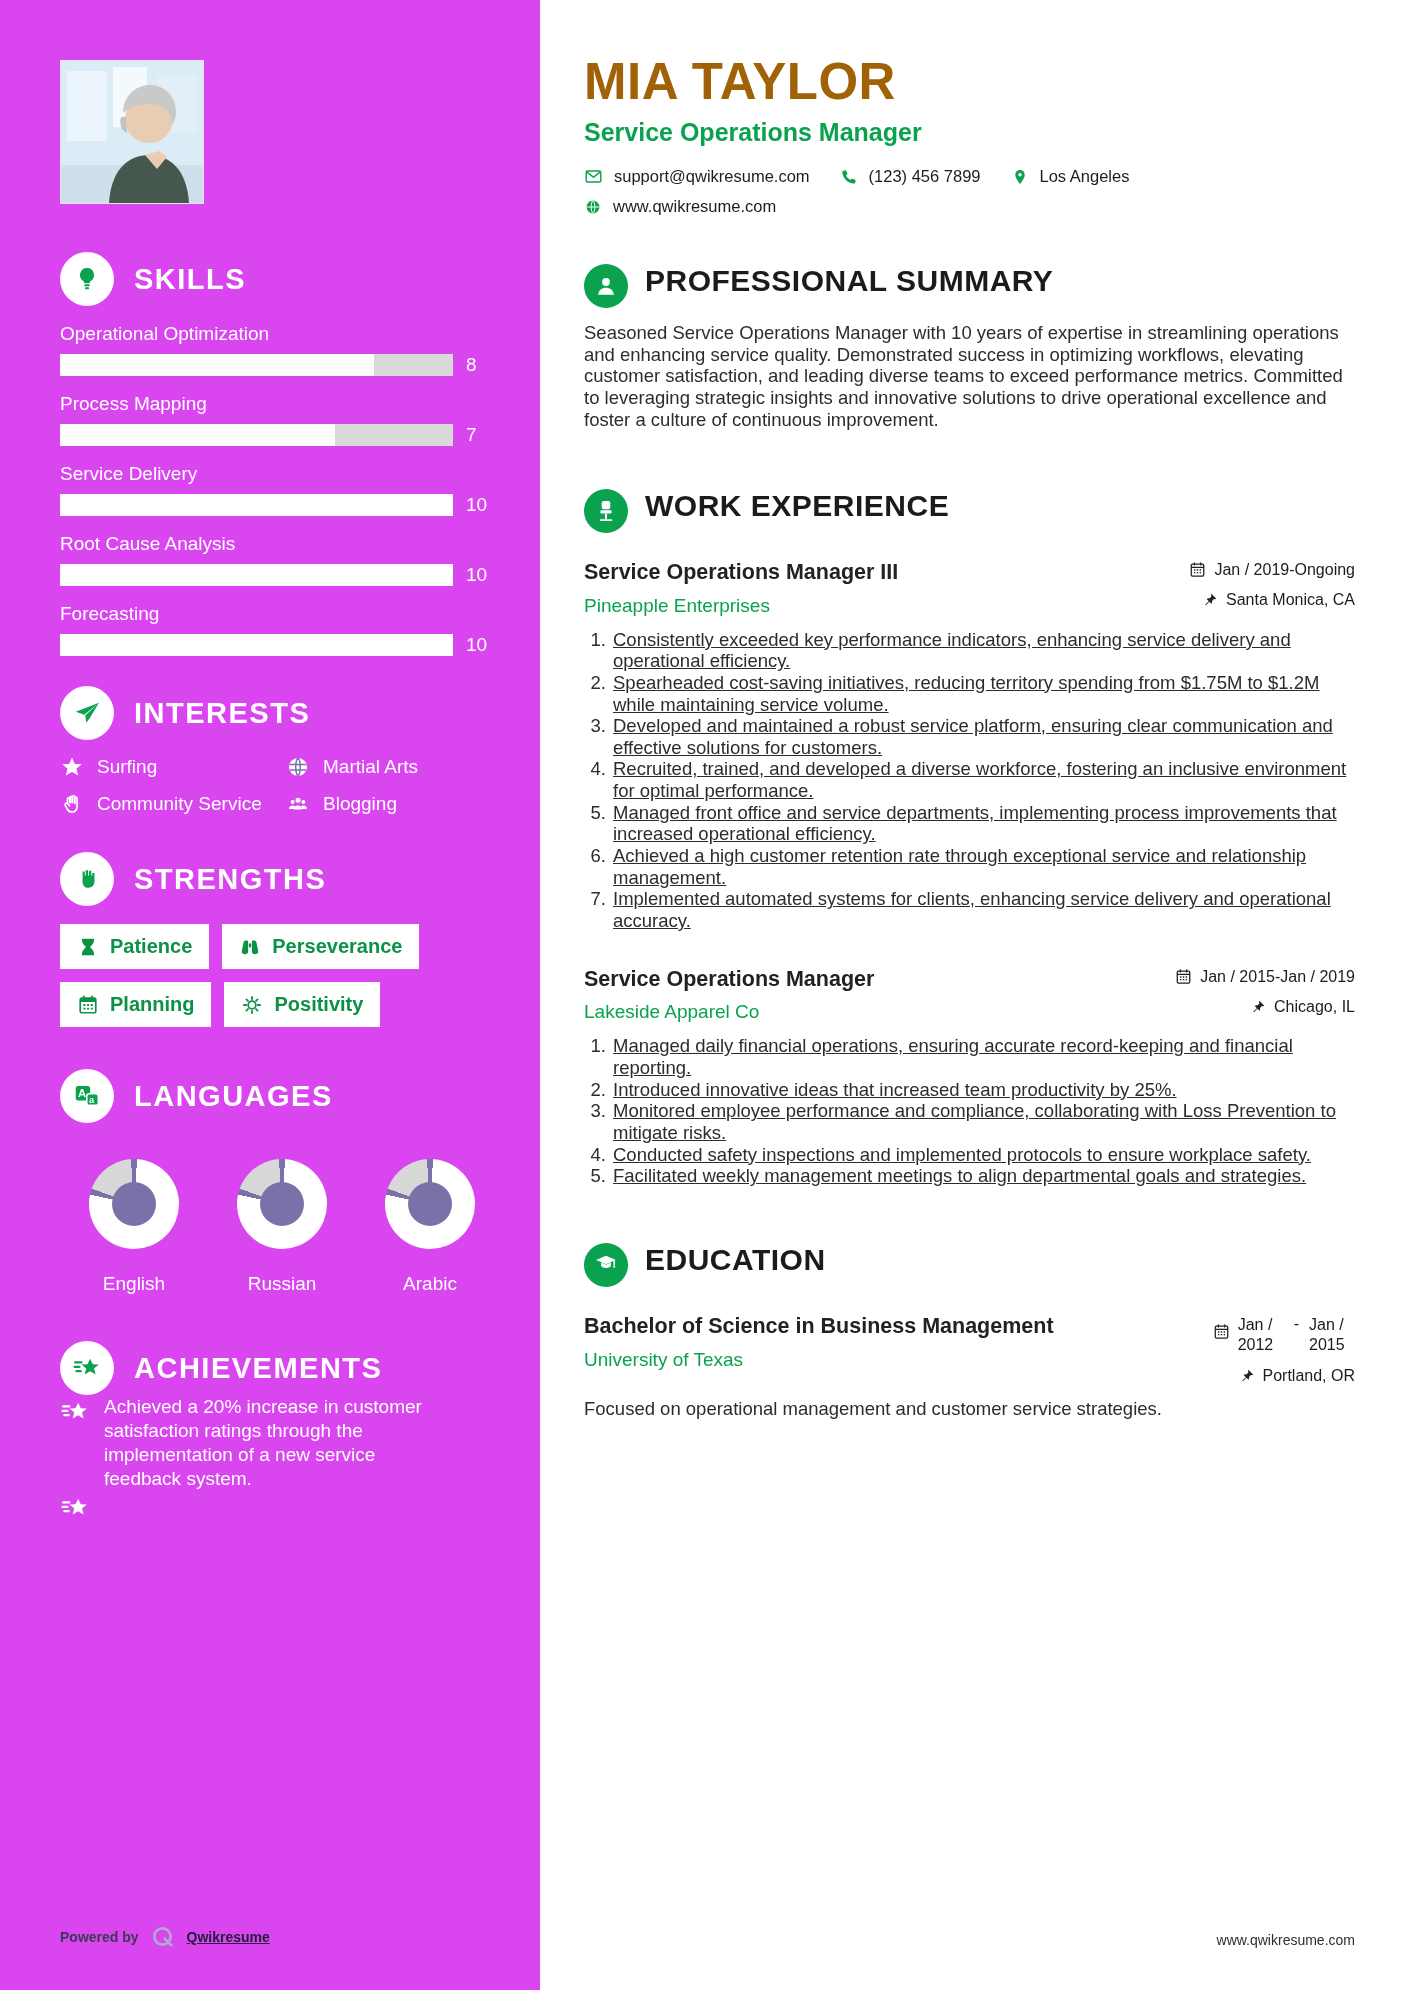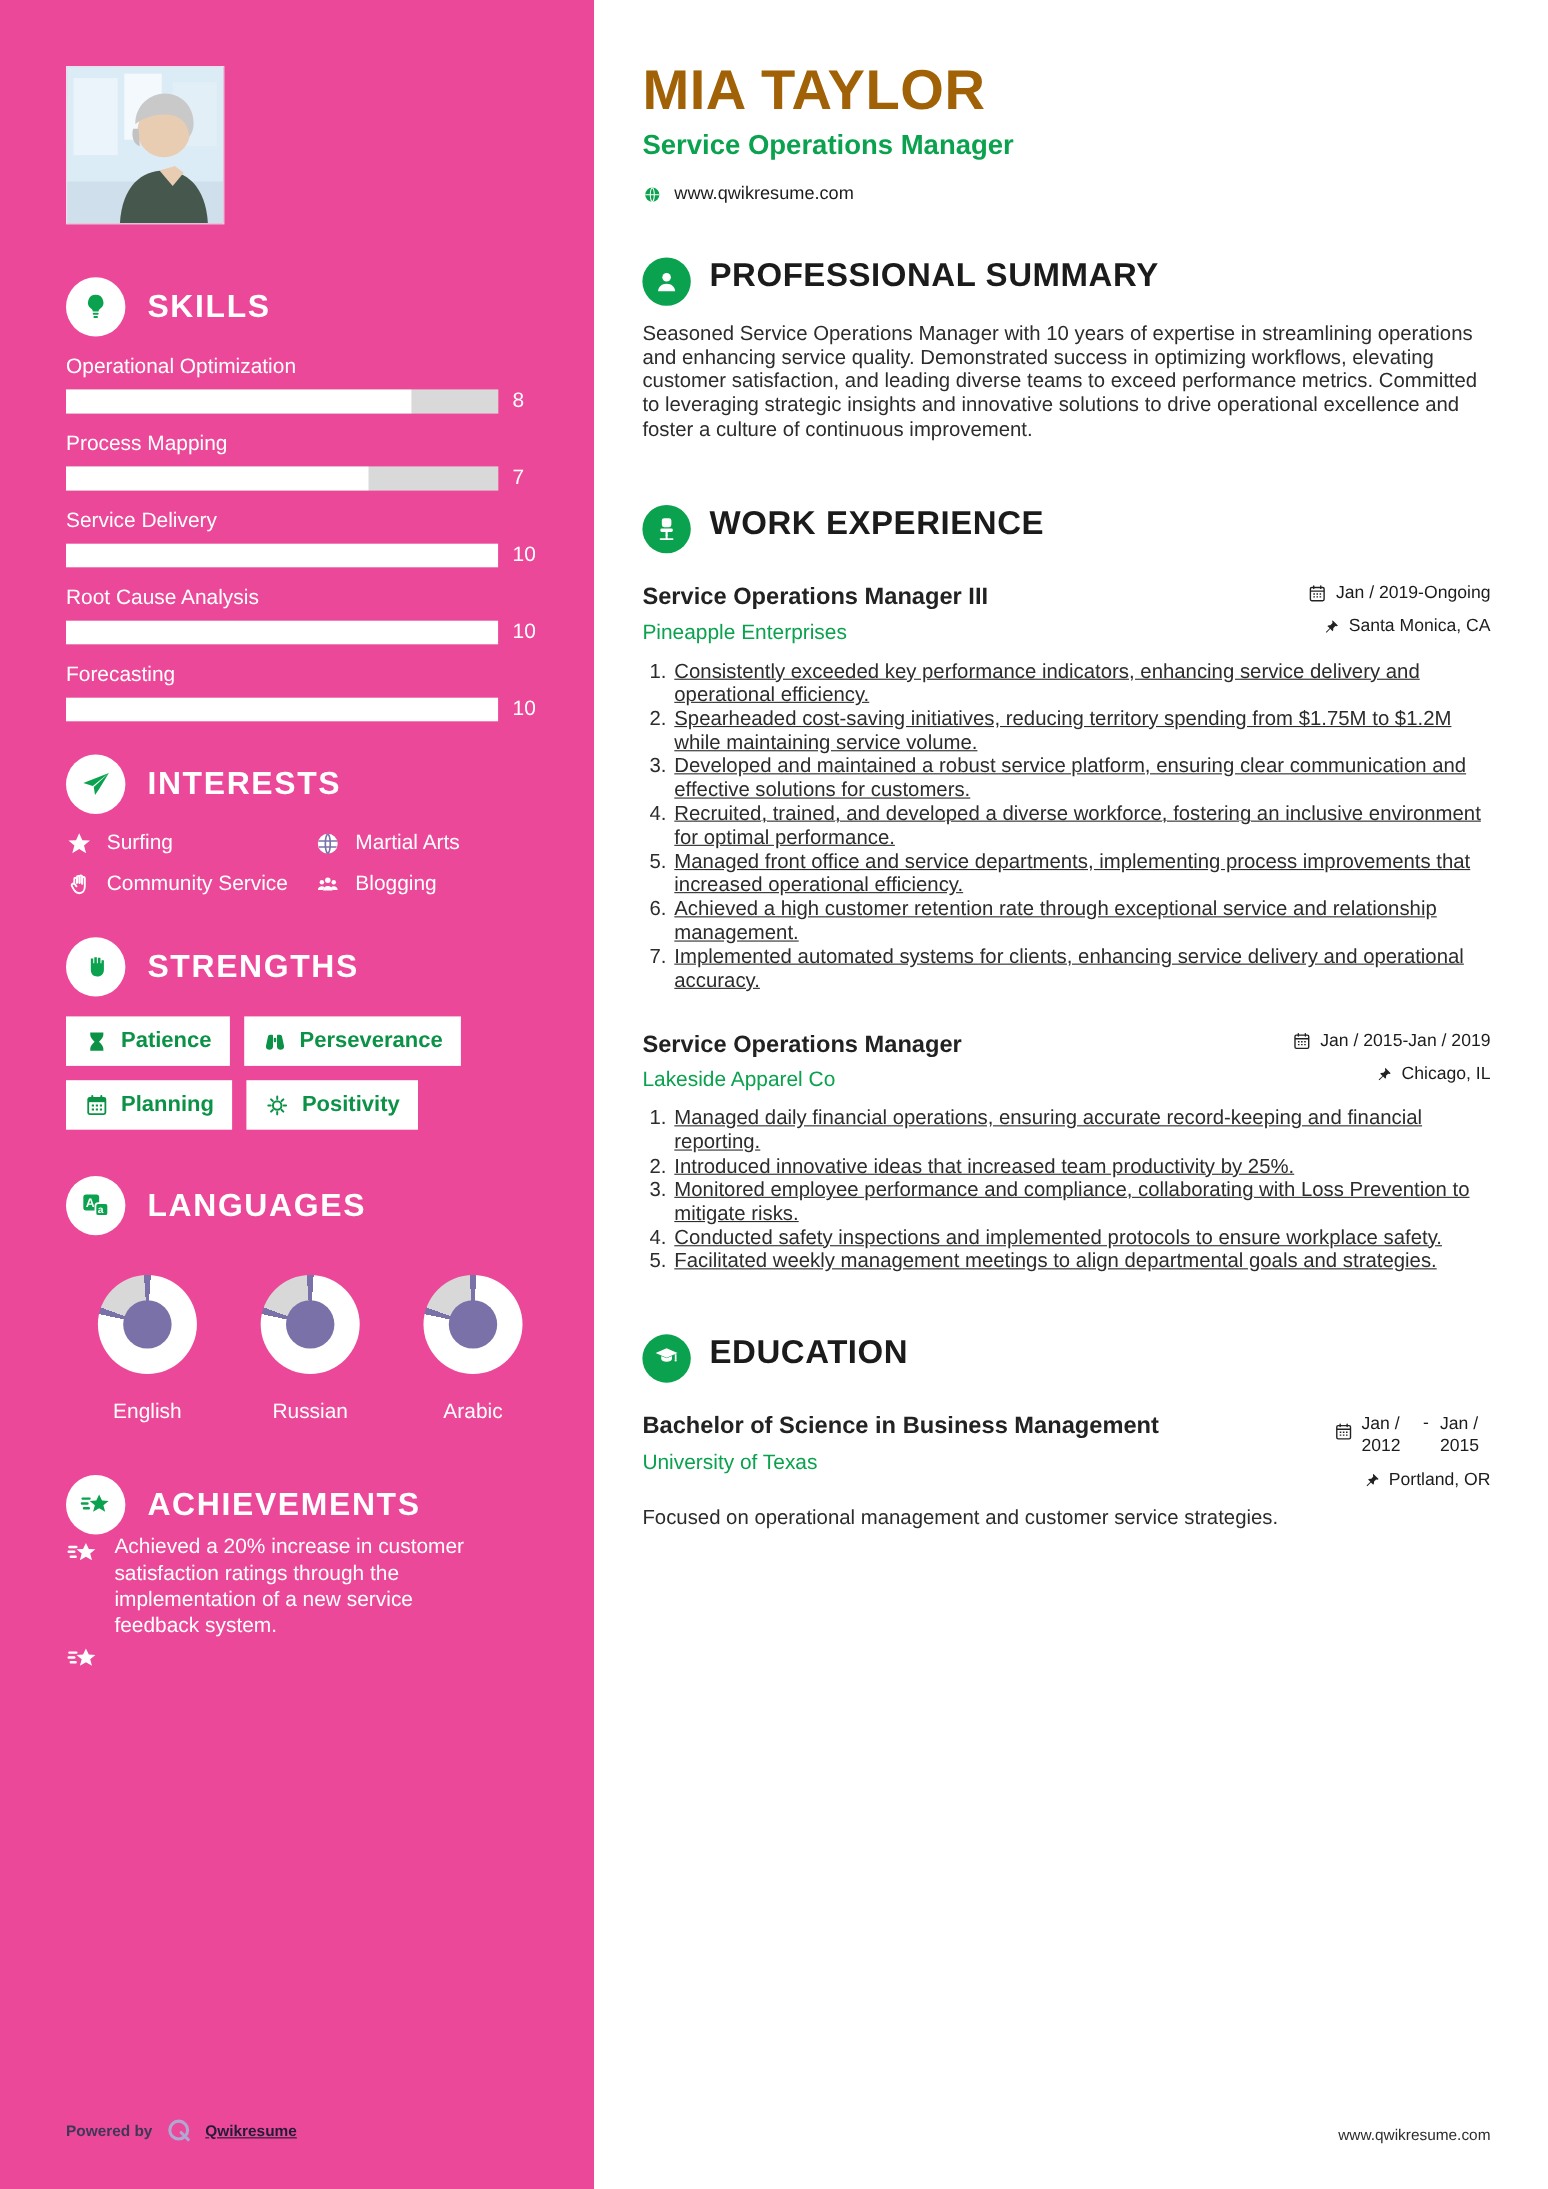--- a/index.html
+++ b/index.html
@@ -1,20 +1,20 @@
 <!DOCTYPE html>
 <html><head>
 <meta charset="utf-8">
 <style>
   html,body{margin:0;padding:0;background:#ffffff;}
   .page{width:1407px;height:1990px;display:flex;background:#fff;
         font-family:"Liberation Sans",sans-serif;overflow:hidden;position:relative;}
 
   
-  .sidebar{width:540px;min-width:540px;background:#ec4899;color:#fff;
+  .sidebar{width:540px;min-width:540px;background:#d946ef;color:#fff;
            display:flex;flex-direction:column;box-sizing:border-box;
            padding:60px 36px 34px 60px;}
   .photo{width:142px;height:142px;border:1px solid #e9dfe8;background:linear-gradient(135deg,#cfe2f0,#eef6fb 55%,#d8e9f3);
          overflow:hidden;}
   .sb-section{margin-top:0;}
   .sb-head{display:flex;align-items:center;gap:20px;font-size:29px;font-weight:bold;
            letter-spacing:1.5px;color:#fff;}
   .sb-circle{width:54px;height:54px;border-radius:50%;background:#fff;flex:0 0 54px;
              display:flex;align-items:center;justify-content:center;}
   .skill{margin-top:17px;}
@@ -308,20 +308,42 @@
   </aside>
 
   <main class="main">
 
     <div class="name">MIA TAYLOR</div>
     <div class="role">Service Operations Manager</div>
 
     <div class="contact">
       <div class="contact-row">
         <span class="c-item">
+          <svg width="19" height="19" viewBox="0 0 24 24" fill="none" stroke="#0aa24e" stroke-width="1.8">
+            <rect x="2.8" y="5" width="18.4" height="14" rx="1.6"></rect>
+            <path d="M3.5 6.2L12 13l8.5-6.8"></path>
+          </svg>
+          <span>support@qwikresume.com</span>
+        </span>
+        <span class="c-item">
+          <svg width="18" height="18" viewBox="0 0 24 24" fill="#0aa24e">
+            <path d="M6.8 3.2c.7-.2 1.4.2 1.7.9l1.2 2.9c.2.6.1 1.3-.4 1.7L7.9 10a13.8 13.8 0 0 0 6.1 6.1l1.3-1.4c.4-.5 1.1-.6 1.7-.4l2.9 1.2c.7.3 1.1 1 .9 1.7l-.6 2.4c-.2.7-.8 1.2-1.5 1.2C10.3 20.4 3.6 13.7 3.2 5.3c0-.7.5-1.4 1.2-1.5z"></path>
+          </svg>
+          <span>(123) 456 7899</span>
+        </span>
+        <span class="c-item">
+          <svg width="18" height="18" viewBox="0 0 24 24">
+            <path d="M12 2.6a6.3 6.3 0 0 1 6.3 6.3c0 4.6-6.3 12.5-6.3 12.5S5.7 13.5 5.7 8.9A6.3 6.3 0 0 1 12 2.6z" fill="#0aa24e"></path>
+            <circle cx="12" cy="8.9" r="2.3" fill="#fff"></circle>
+          </svg>
+          <span>Los Angeles</span>
+        </span>
+      </div>
+      <div class="contact-row">
+        <span class="c-item">
           <svg width="18" height="18" viewBox="0 0 24 24">
             <circle cx="12" cy="12" r="8.6" fill="#0aa24e"></circle>
             <path d="M3.4 12h17.2M12 3.4c-3.2 2.3-3.2 14.9 0 17.2M12 3.4c3.2 2.3 3.2 14.9 0 17.2" stroke="#fff" stroke-width="1.3" fill="none"></path>
           </svg>
           <span>www.qwikresume.com</span>
         </span>
       </div>
     </div>
 
     <section class="mn-section mt-sum">

